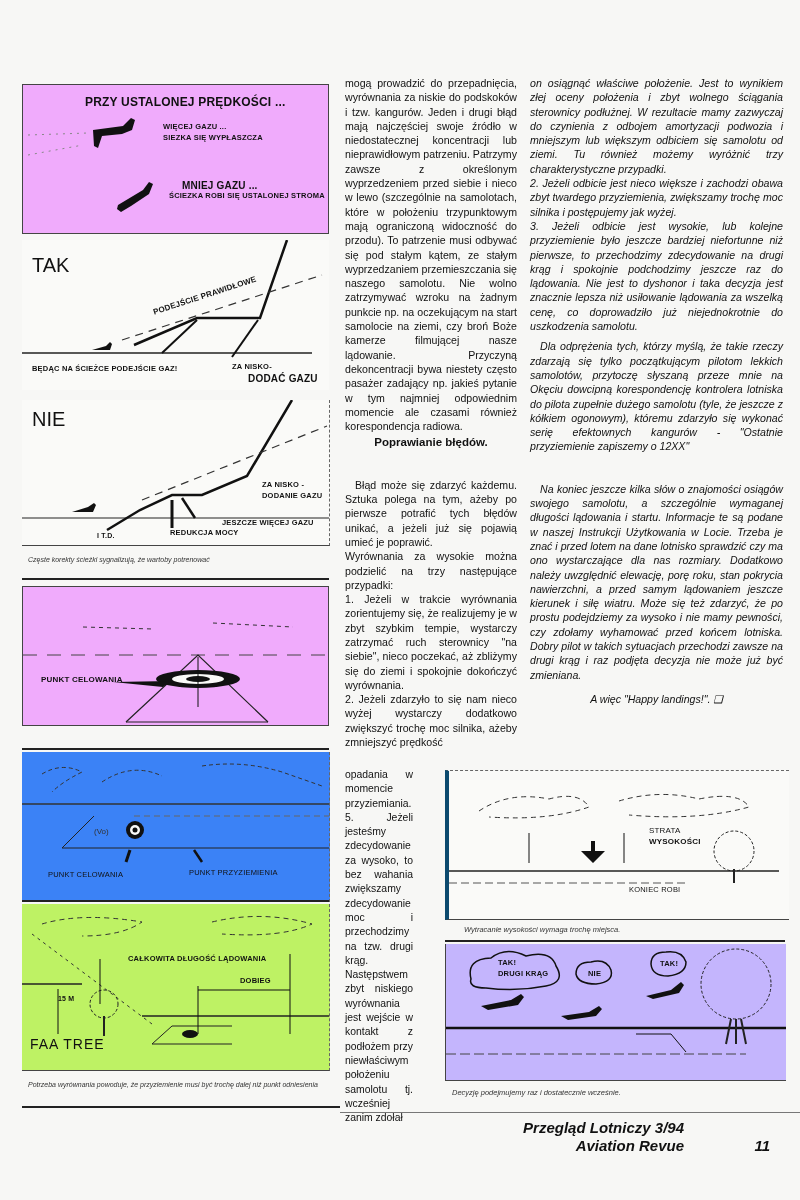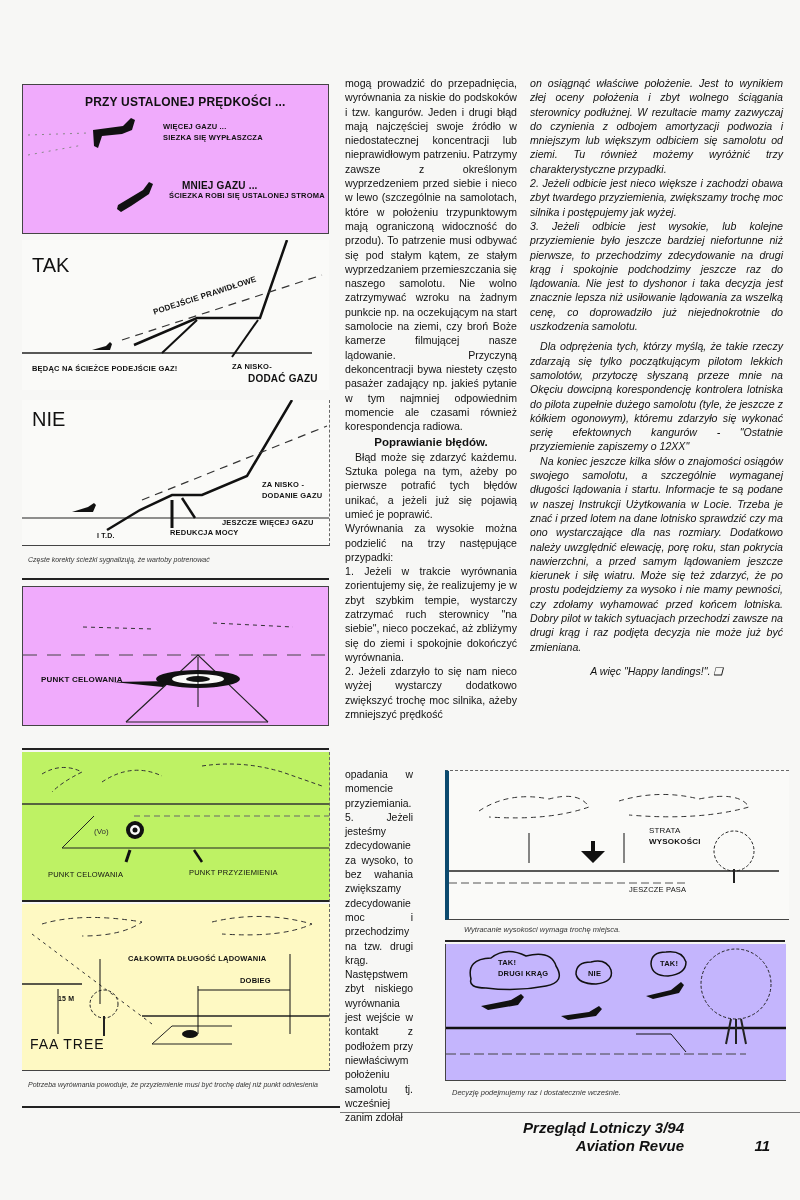--- a/index.html
+++ b/index.html
@@ -6,21 +6,21 @@
   body { width:800px; height:1200px; background:#f7f7f5; position:relative; overflow:hidden;
          font-family:"Liberation Sans", sans-serif; color:#111; }
   .abs { position:absolute; }
   .panel { position:absolute; left:22px; width:307px; border:1px solid #444; background:#f0abfc; box-sizing:border-box; }
   .hr { position:absolute; height:2px; background:#222; }
   .cap { position:absolute; font-style:italic; font-size:7px; color:#333; }
   .lbl { position:absolute; font-weight:bold; font-size:8px; letter-spacing:0.2px; white-space:nowrap; }
   .col { position:absolute; font-size:10.6px; line-height:14.3px; text-align:justify; }
   .col p { margin:0; }
   .col h3 { margin:2px 0 0 0; text-align:center; font-size:11.5px; font-weight:bold; }
-  .col .ind { text-indent:10px; }
+  .col .ind { text-indent:10px;margin-top:28px; }
   svg { position:absolute; left:0; top:0; }
   .footer { position:absolute; font-style:italic; font-weight:bold; font-size:15px; text-align:right; }
 </style>
 </head>
 <body>
 
 <div class="panel" style="top:84px; height:150px;">
   <svg width="307" height="150">
     <g fill="#111">
       <path d="M70 45 l30 -4 l8 -8 l4 2 l-3 10 l-10 4 l-20 2 l-4 12 l-4 -2 z"></path>
@@ -90,21 +90,21 @@
     <path d="M90 95 L148 94 L140 100 Z" fill="#111"></path>
     <g stroke="#333" stroke-dasharray="4 4" fill="none">
       <path d="M60 40 L130 42"></path>
         <path d="M190 36 L270 40"></path>
     </g>
   </svg>
   <div class="lbl" style="left:18px; top:88px; font-size:8px;">PUNKT CELOWANIA</div>
 </div>
 <div class="hr" style="left:22px; top:748px; width:307px;"></div>
 
-<div class="abs" style="left:22px; top:752px; width:307px; height:150px; background:#bef264; border-right:1px dashed #666;">
+<div class="abs" style="left:22px; top:752px; width:307px; height:150px; background:#3b82f6; border-right:1px dashed #666;">
   <svg width="307" height="150">
     <line x1="0" y1="52" x2="307" y2="52" stroke="#333" stroke-width="1.5"></line>
     <line x1="40" y1="96" x2="307" y2="96" stroke="#222" stroke-width="1.2"></line>
     <line x1="40" y1="96" x2="72" y2="64" stroke="#222" stroke-width="1"></line>
     <line x1="112" y1="64" x2="307" y2="64" stroke="#666" stroke-dasharray="6 4"></line>
     <circle cx="113" cy="78" r="9" fill="#111"></circle>
       <circle cx="113" cy="78" r="5" fill="#fafaf8"></circle>
       <circle cx="113" cy="78" r="2.5" fill="#111"></circle>
     <path d="M108 98 L104 110" stroke="#111" stroke-width="3"></path>
     <path d="M172 98 L180 110" stroke="#111" stroke-width="2.5"></path>
@@ -113,21 +113,21 @@
         <path d="M80 30 Q110 10 140 24"></path>
         <path d="M180 14 Q220 8 260 20 L300 34"></path>
     </g>
     <text x="72" y="82" font-size="8" font-family="Liberation Sans, sans-serif" fill="#333">(Vo)</text>
   </svg>
   <div class="lbl" style="left:26px; top:118px; font-size:7.5px; font-weight:normal;">PUNKT CELOWANIA</div>
   <div class="lbl" style="left:167px; top:116px; font-size:7.5px; font-weight:normal;">PUNKT PRZYZIEMIENIA</div>
 </div>
 <div class="hr" style="left:22px; top:900px; width:307px;"></div>
 
-<div class="abs" style="left:22px; top:904px; width:307px; height:166px; background:#fef9c3; border-bottom:1px solid #444; border-right:1px dashed #666;">
+<div class="abs" style="left:22px; top:904px; width:307px; height:166px; background:#bef264; border-bottom:1px solid #444; border-right:1px dashed #666;">
   <svg width="307" height="166">
     <g stroke="#333" stroke-dasharray="5 4" fill="none">
       <path d="M20 20 Q60 8 120 18 Q100 32 60 32"></path>
         <path d="M190 18 Q240 6 290 20 Q260 34 200 30"></path>
     </g>
     <path d="M10 30 L130 120" stroke="#333" stroke-dasharray="3 4"></path>
     <line x1="78" y1="55" x2="78" y2="100" stroke="#111"></line>
     <line x1="36" y1="85" x2="36" y2="130" stroke="#111"></line>
     <line x1="0" y1="80" x2="60" y2="80" stroke="#222" stroke-width="1.5"></line>
     <line x1="120" y1="112" x2="307" y2="112" stroke="#222" stroke-width="1.5"></line>
@@ -178,21 +178,21 @@
     <line x1="80" y1="62" x2="80" y2="92" stroke="#111"></line>
     <line x1="175" y1="62" x2="175" y2="92" stroke="#111"></line>
     <path d="M132 80 h10 v-10 h4 v10 h10 l-12 12 z" fill="#111"></path>
     <line x1="0" y1="100" x2="330" y2="100" stroke="#222" stroke-width="1.5"></line>
     <line x1="0" y1="112" x2="240" y2="112" stroke="#555" stroke-dasharray="8 4"></line>
     <circle cx="285" cy="80" r="20" fill="none" stroke="#222" stroke-dasharray="3 2"></circle>
     <line x1="285" y1="98" x2="285" y2="112" stroke="#222" stroke-width="2"></line>
   </svg>
   <div class="lbl" style="left:200px; top:55px; font-size:8px; font-weight:normal;">STRATA</div>
   <div class="lbl" style="left:200px; top:66px; font-size:8px; font-weight:bold;">WYSOKOŚCI</div>
-  <div class="lbl" style="left:180px; top:114px; font-size:7.5px; font-weight:normal;">JESZCZE PASA</div>
+  <div class="lbl" style="left:180px; top:114px; font-size:7.5px; font-weight:normal;">KONIEC ROBI</div>
 </div>
 <div class="cap" style="left:464px; top:925px; width:300px; font-size:7.5px;">Wytracanie wysokości wymaga trochę miejsca.</div>
 <div class="hr" style="left:445px; top:940px; width:340px;"></div>
 
 <div class="abs" style="left:445px; top:944px; width:340px; height:136px; background:#c4b5fd; border-left:1px solid #444; border-bottom:1px solid #444;">
   <svg width="340" height="136">
     <path d="M25 35 Q20 15 45 14 Q60 2 80 12 Q105 6 110 22 Q120 38 100 42 Q70 48 40 44 Q22 44 25 35 Z" fill="none" stroke="#111" stroke-width="1.5"></path>
     <path d="M130 30 Q130 18 145 18 Q160 14 165 26 Q168 38 150 40 Q132 40 130 30 Z" fill="none" stroke="#111" stroke-width="1.5"></path>
     <path d="M205 20 Q205 8 220 8 Q236 6 240 18 Q240 30 222 32 Q206 32 205 20 Z" fill="none" stroke="#111" stroke-width="1.5"></path>
     <g fill="#111">

